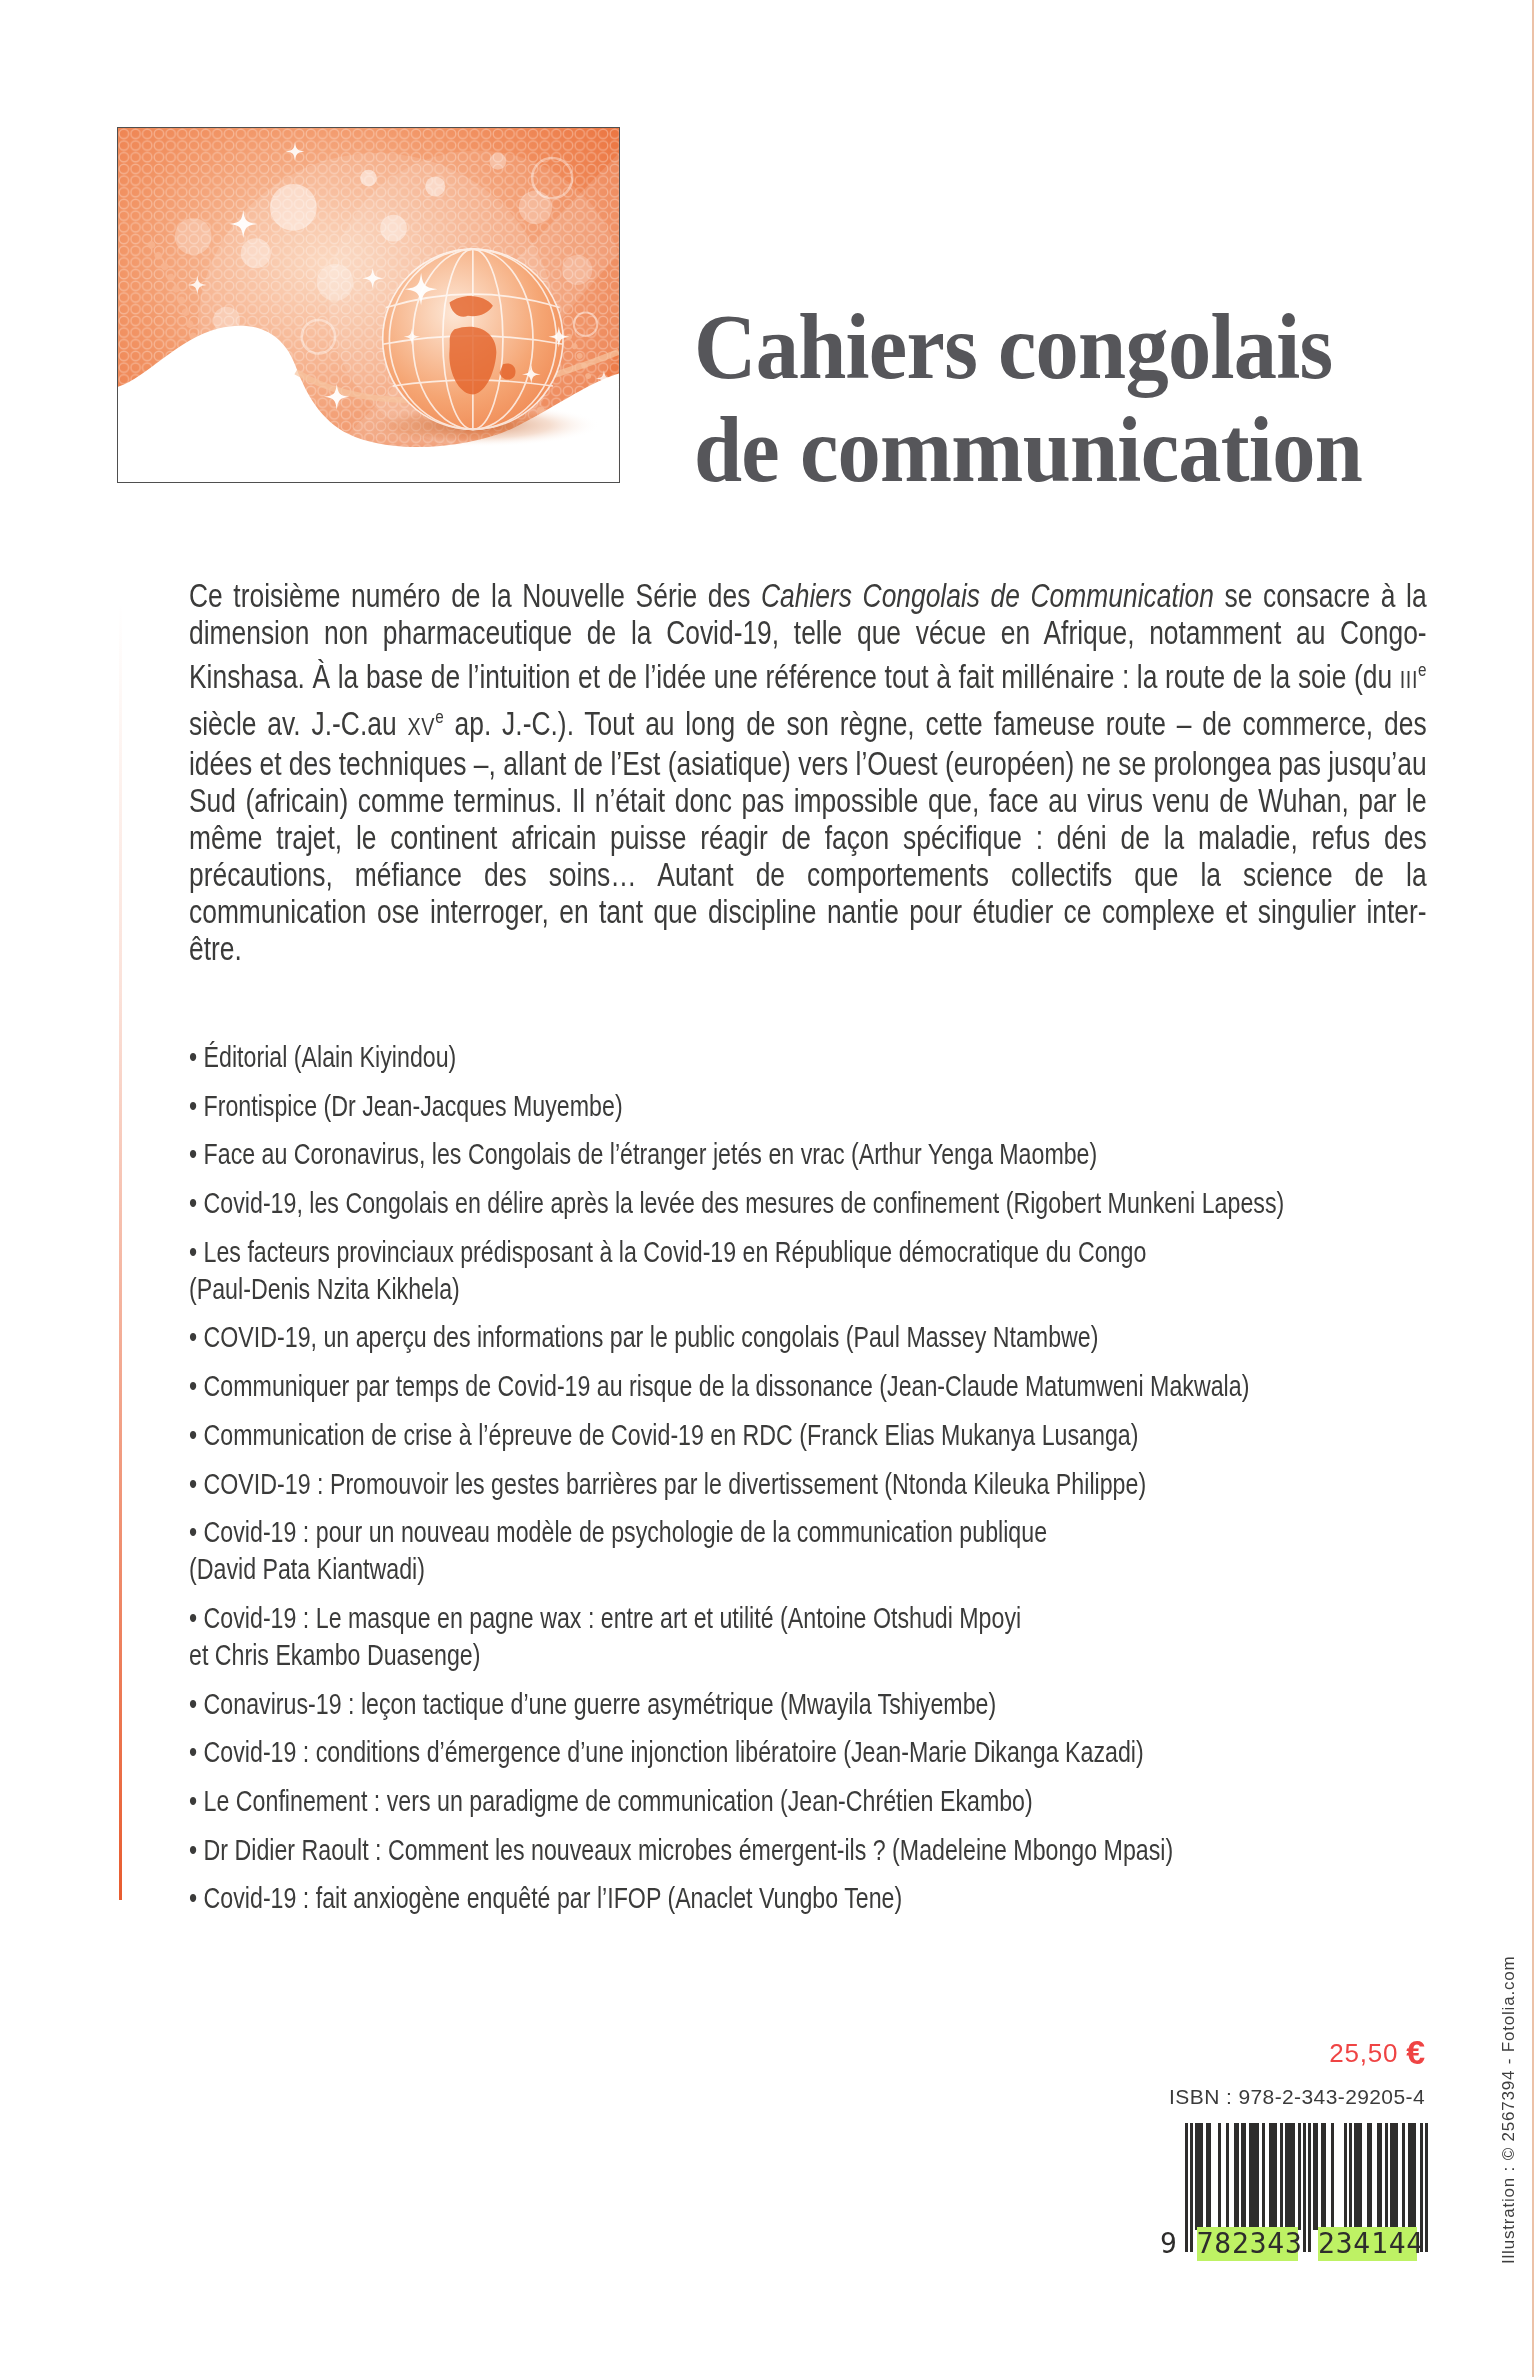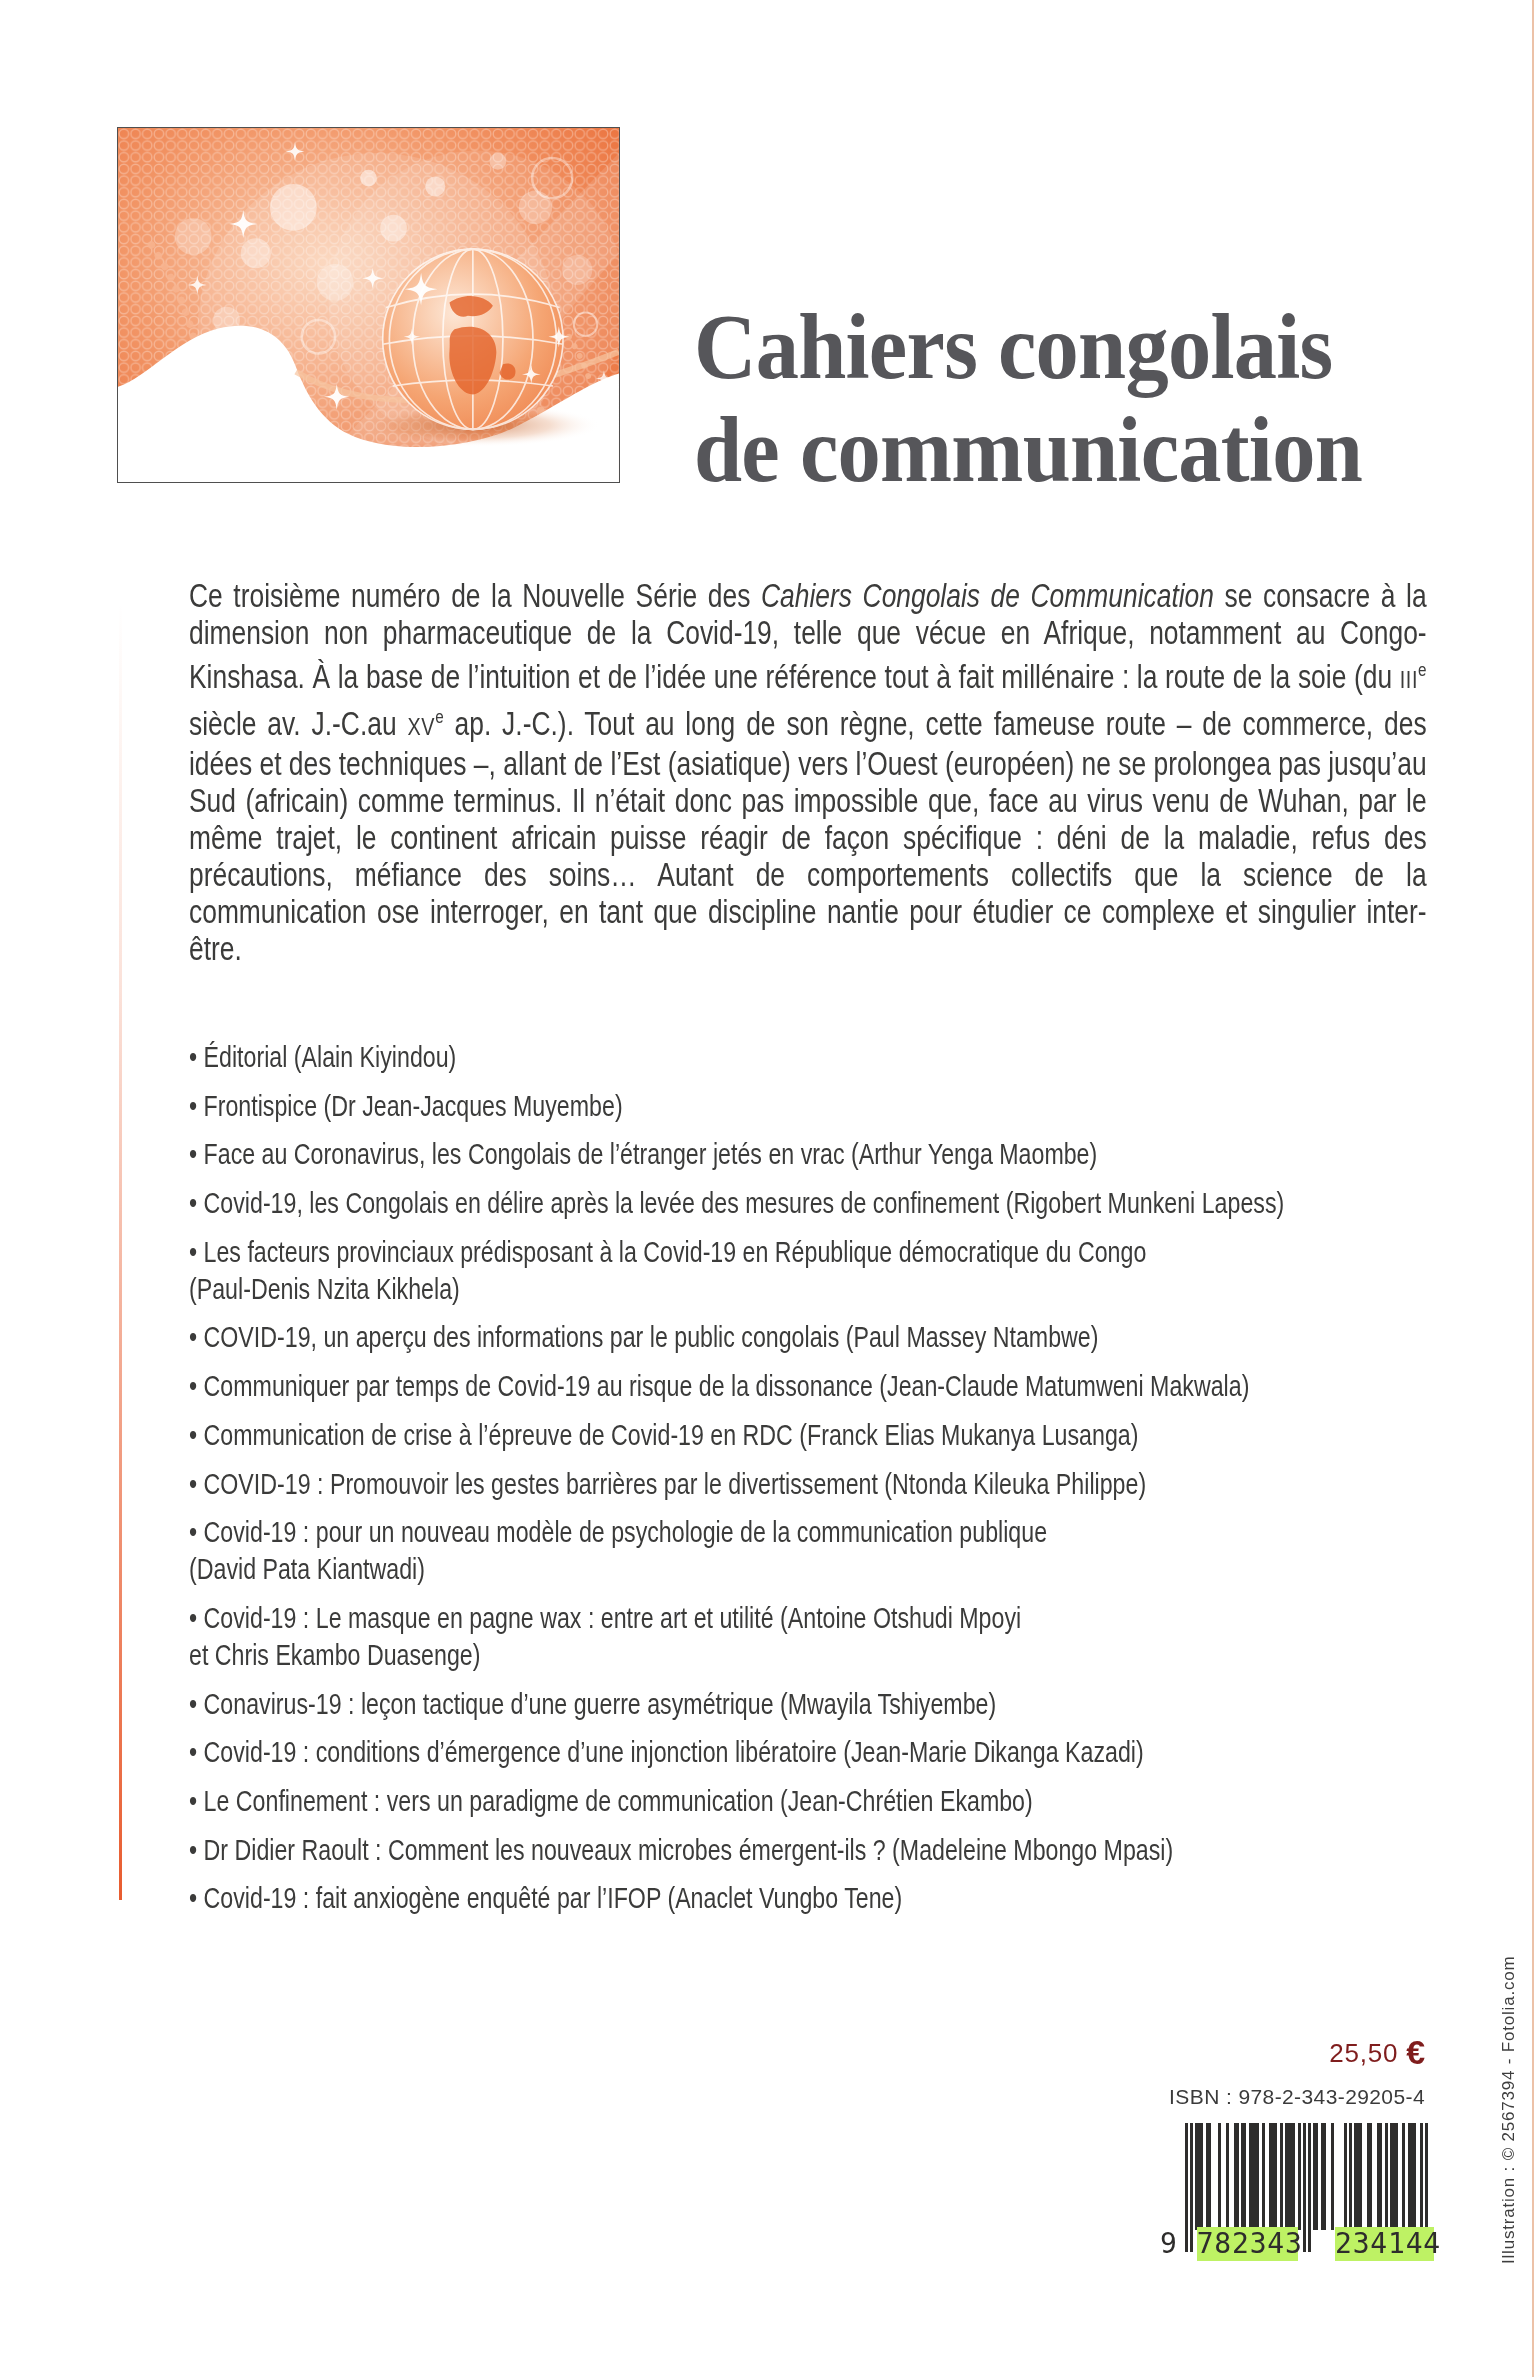--- a/index.html
+++ b/index.html
@@ -29,35 +29,35 @@
        transform:scaleX(0.8);transform-origin:left top;
        font-size:29px;line-height:37px;color:#3b3b3a;}
   .toc-item{margin-bottom:11.7px;}
 
   .pubbox{position:absolute;left:0;top:2080px;width:1023px;height:174px;
           background:#e85c2f;border-radius:0 49px 0 0;}
   .pubtext{padding:37px 0 0 120px;font-weight:bold;font-size:32px;line-height:39px;color:#ffffff;
            transform:scaleX(0.9);transform-origin:left top;white-space:nowrap;}
 
   .price{position:absolute;left:1174px;top:2033px;width:252px;text-align:right;
-         font-size:26px;color:#7f1d1d;letter-spacing:0.8px;}
+         font-size:26px;color:#ef4444;letter-spacing:0.8px;}
   .price .euro{font-size:34px;font-weight:bold;vertical-align:-1.7px;}
 
   .isbn{position:absolute;left:1115px;top:2085px;width:310px;text-align:right;
         font-size:21px;letter-spacing:0.4px;color:#3b3b3b;}
 
   .barcode{position:absolute;left:1185px;top:2123px;width:243px;height:144px;}
   .bars{position:absolute;left:0;top:0;width:243px;height:129px;}
   .bar{position:absolute;top:0;height:107px;background:#2e2d2c;}
   .bar.tall{height:129px;}
   .bc-digit{position:absolute;font-family:"DejaVu Sans Mono",monospace;font-size:28px;color:#2e2d2c;
             top:104px;background:#bef264;line-height:34px;}
   .bc-d0{left:-25px;background:transparent;}
   .bc-d1{left:11.7px;width:101px;text-align:center;letter-spacing:0.8px;}
-  .bc-d2{left:150px;width:99px;text-align:center;letter-spacing:0.8px;}
+  .bc-d2{left:133px;width:99px;text-align:center;letter-spacing:0.8px;}
 
   .credit{position:absolute;left:1499px;top:2264px;transform:rotate(-90deg);transform-origin:0 0;
           white-space:nowrap;font-size:17px;letter-spacing:0.8px;color:#3e3e3e;}
 </style>
 </head>
 <body>
 
 <div class="page">
 
   <div class="edge-line"></div>

